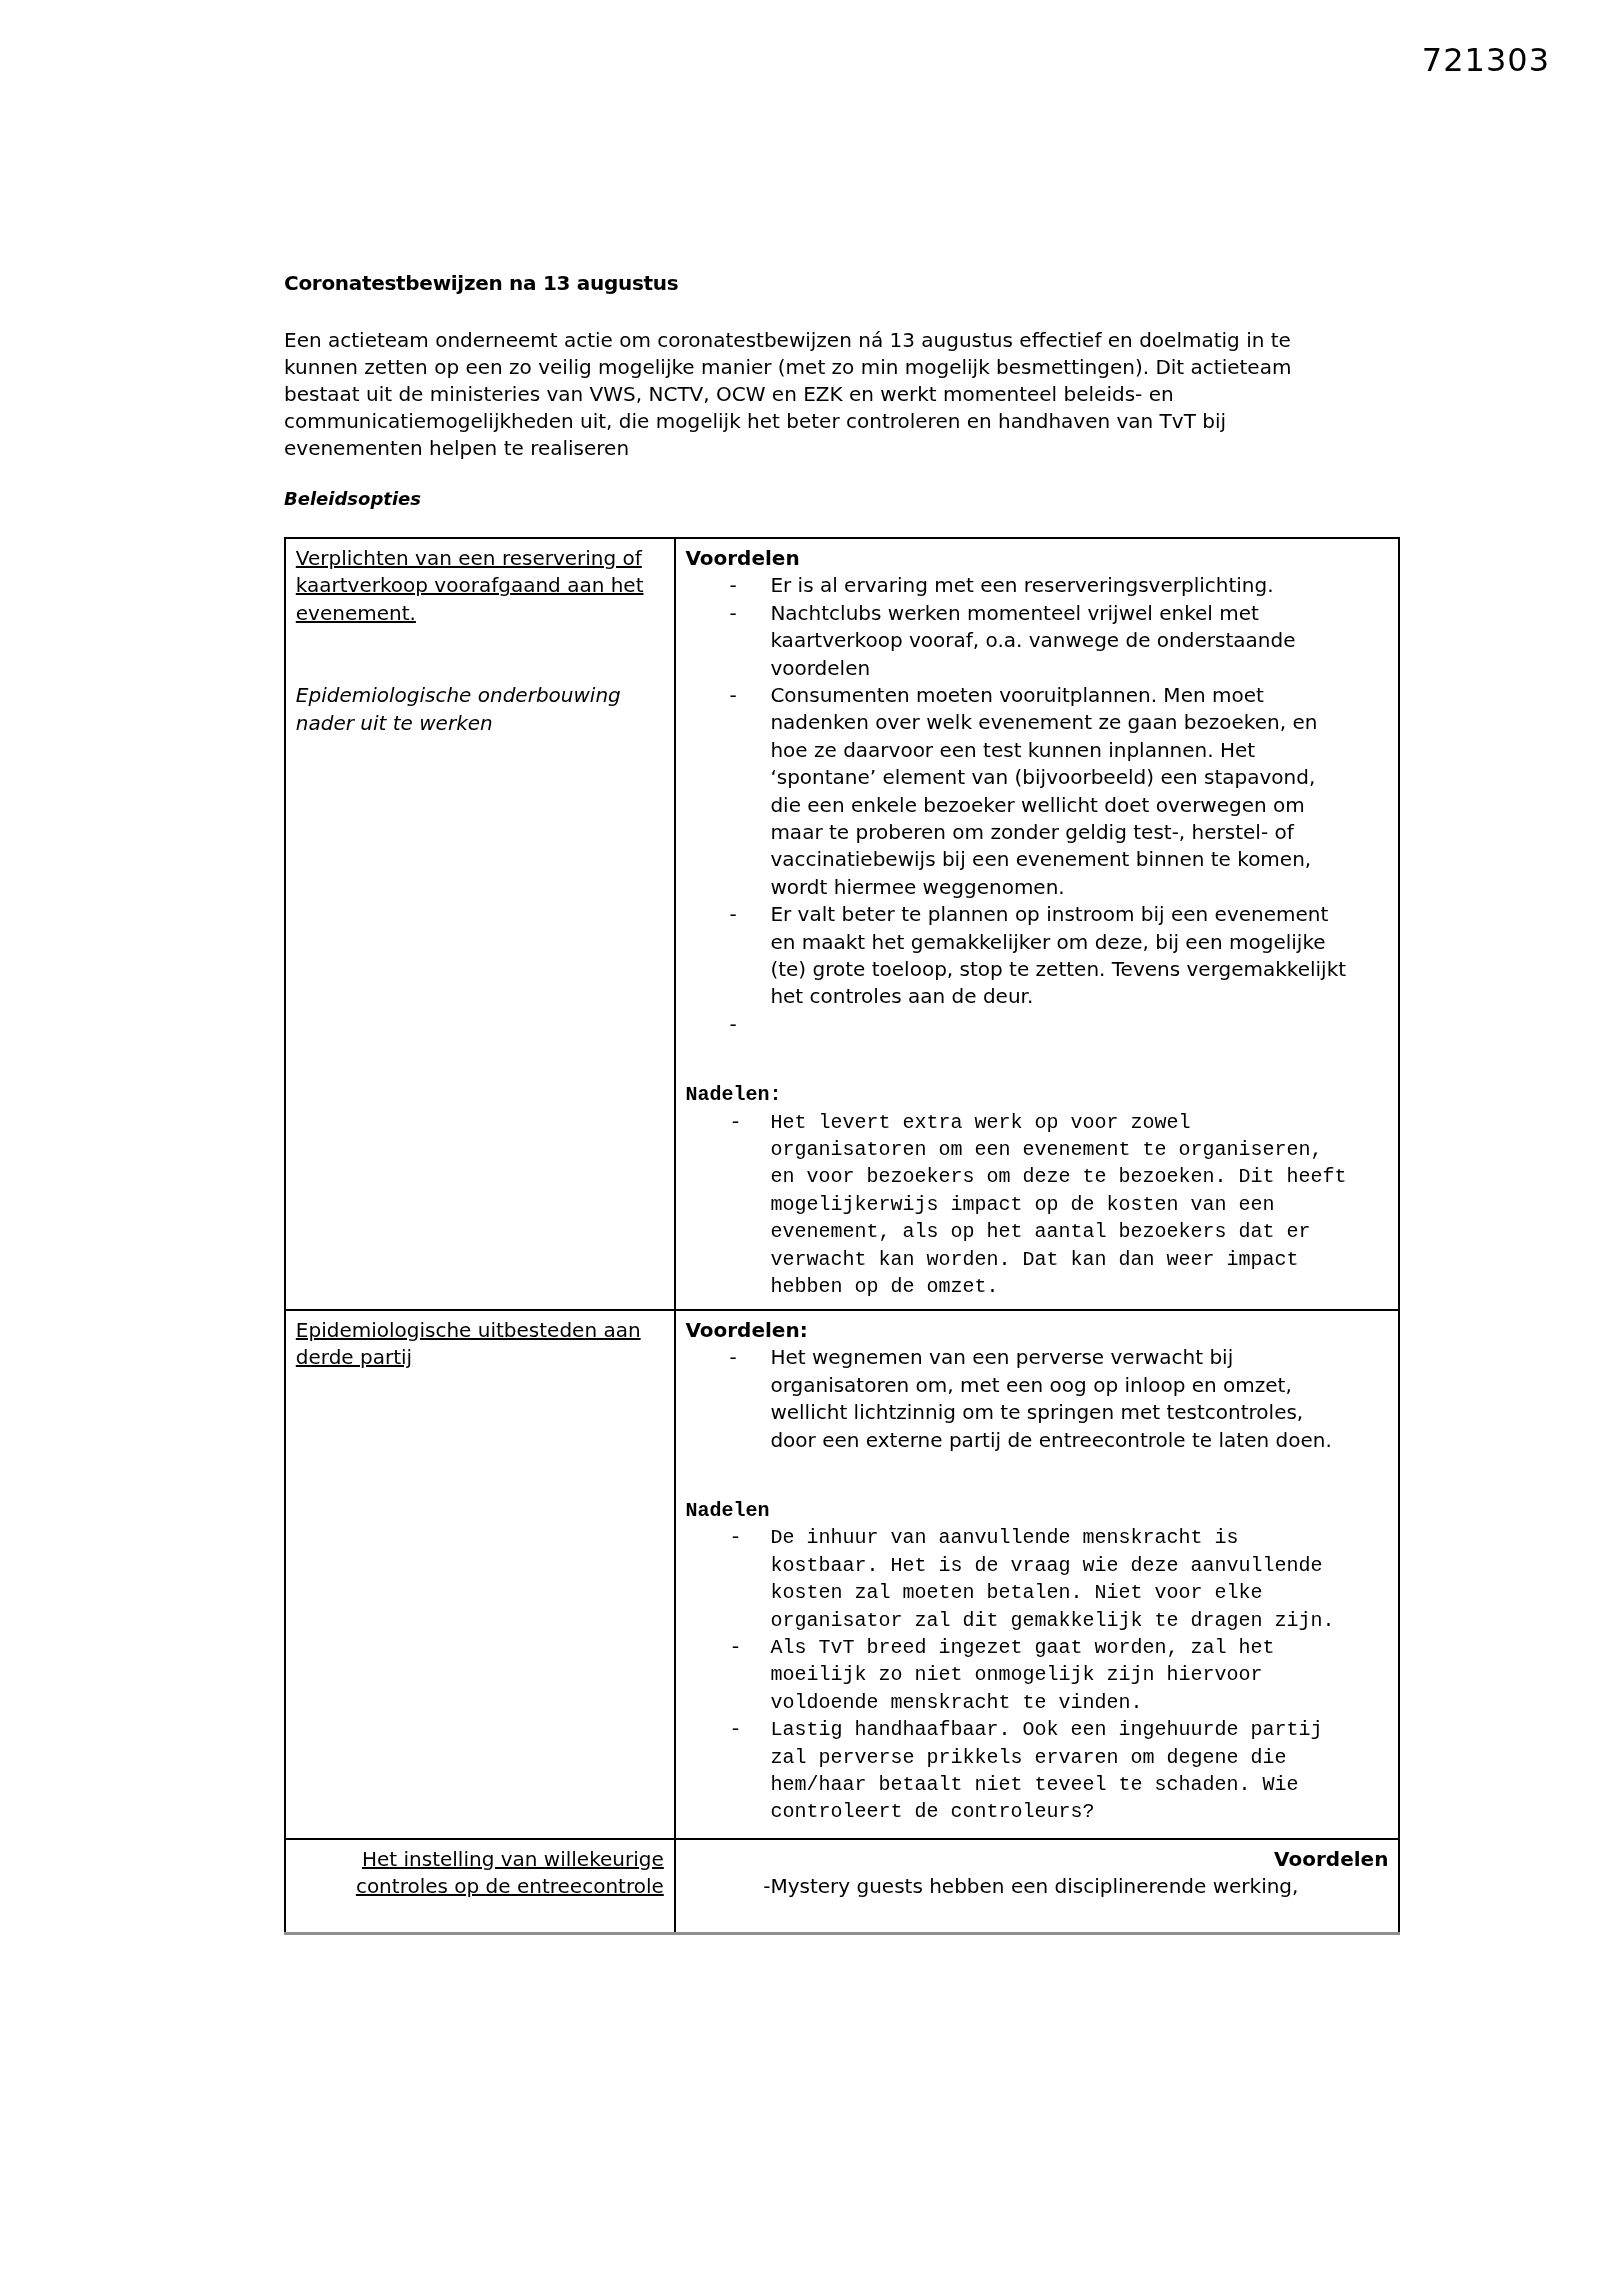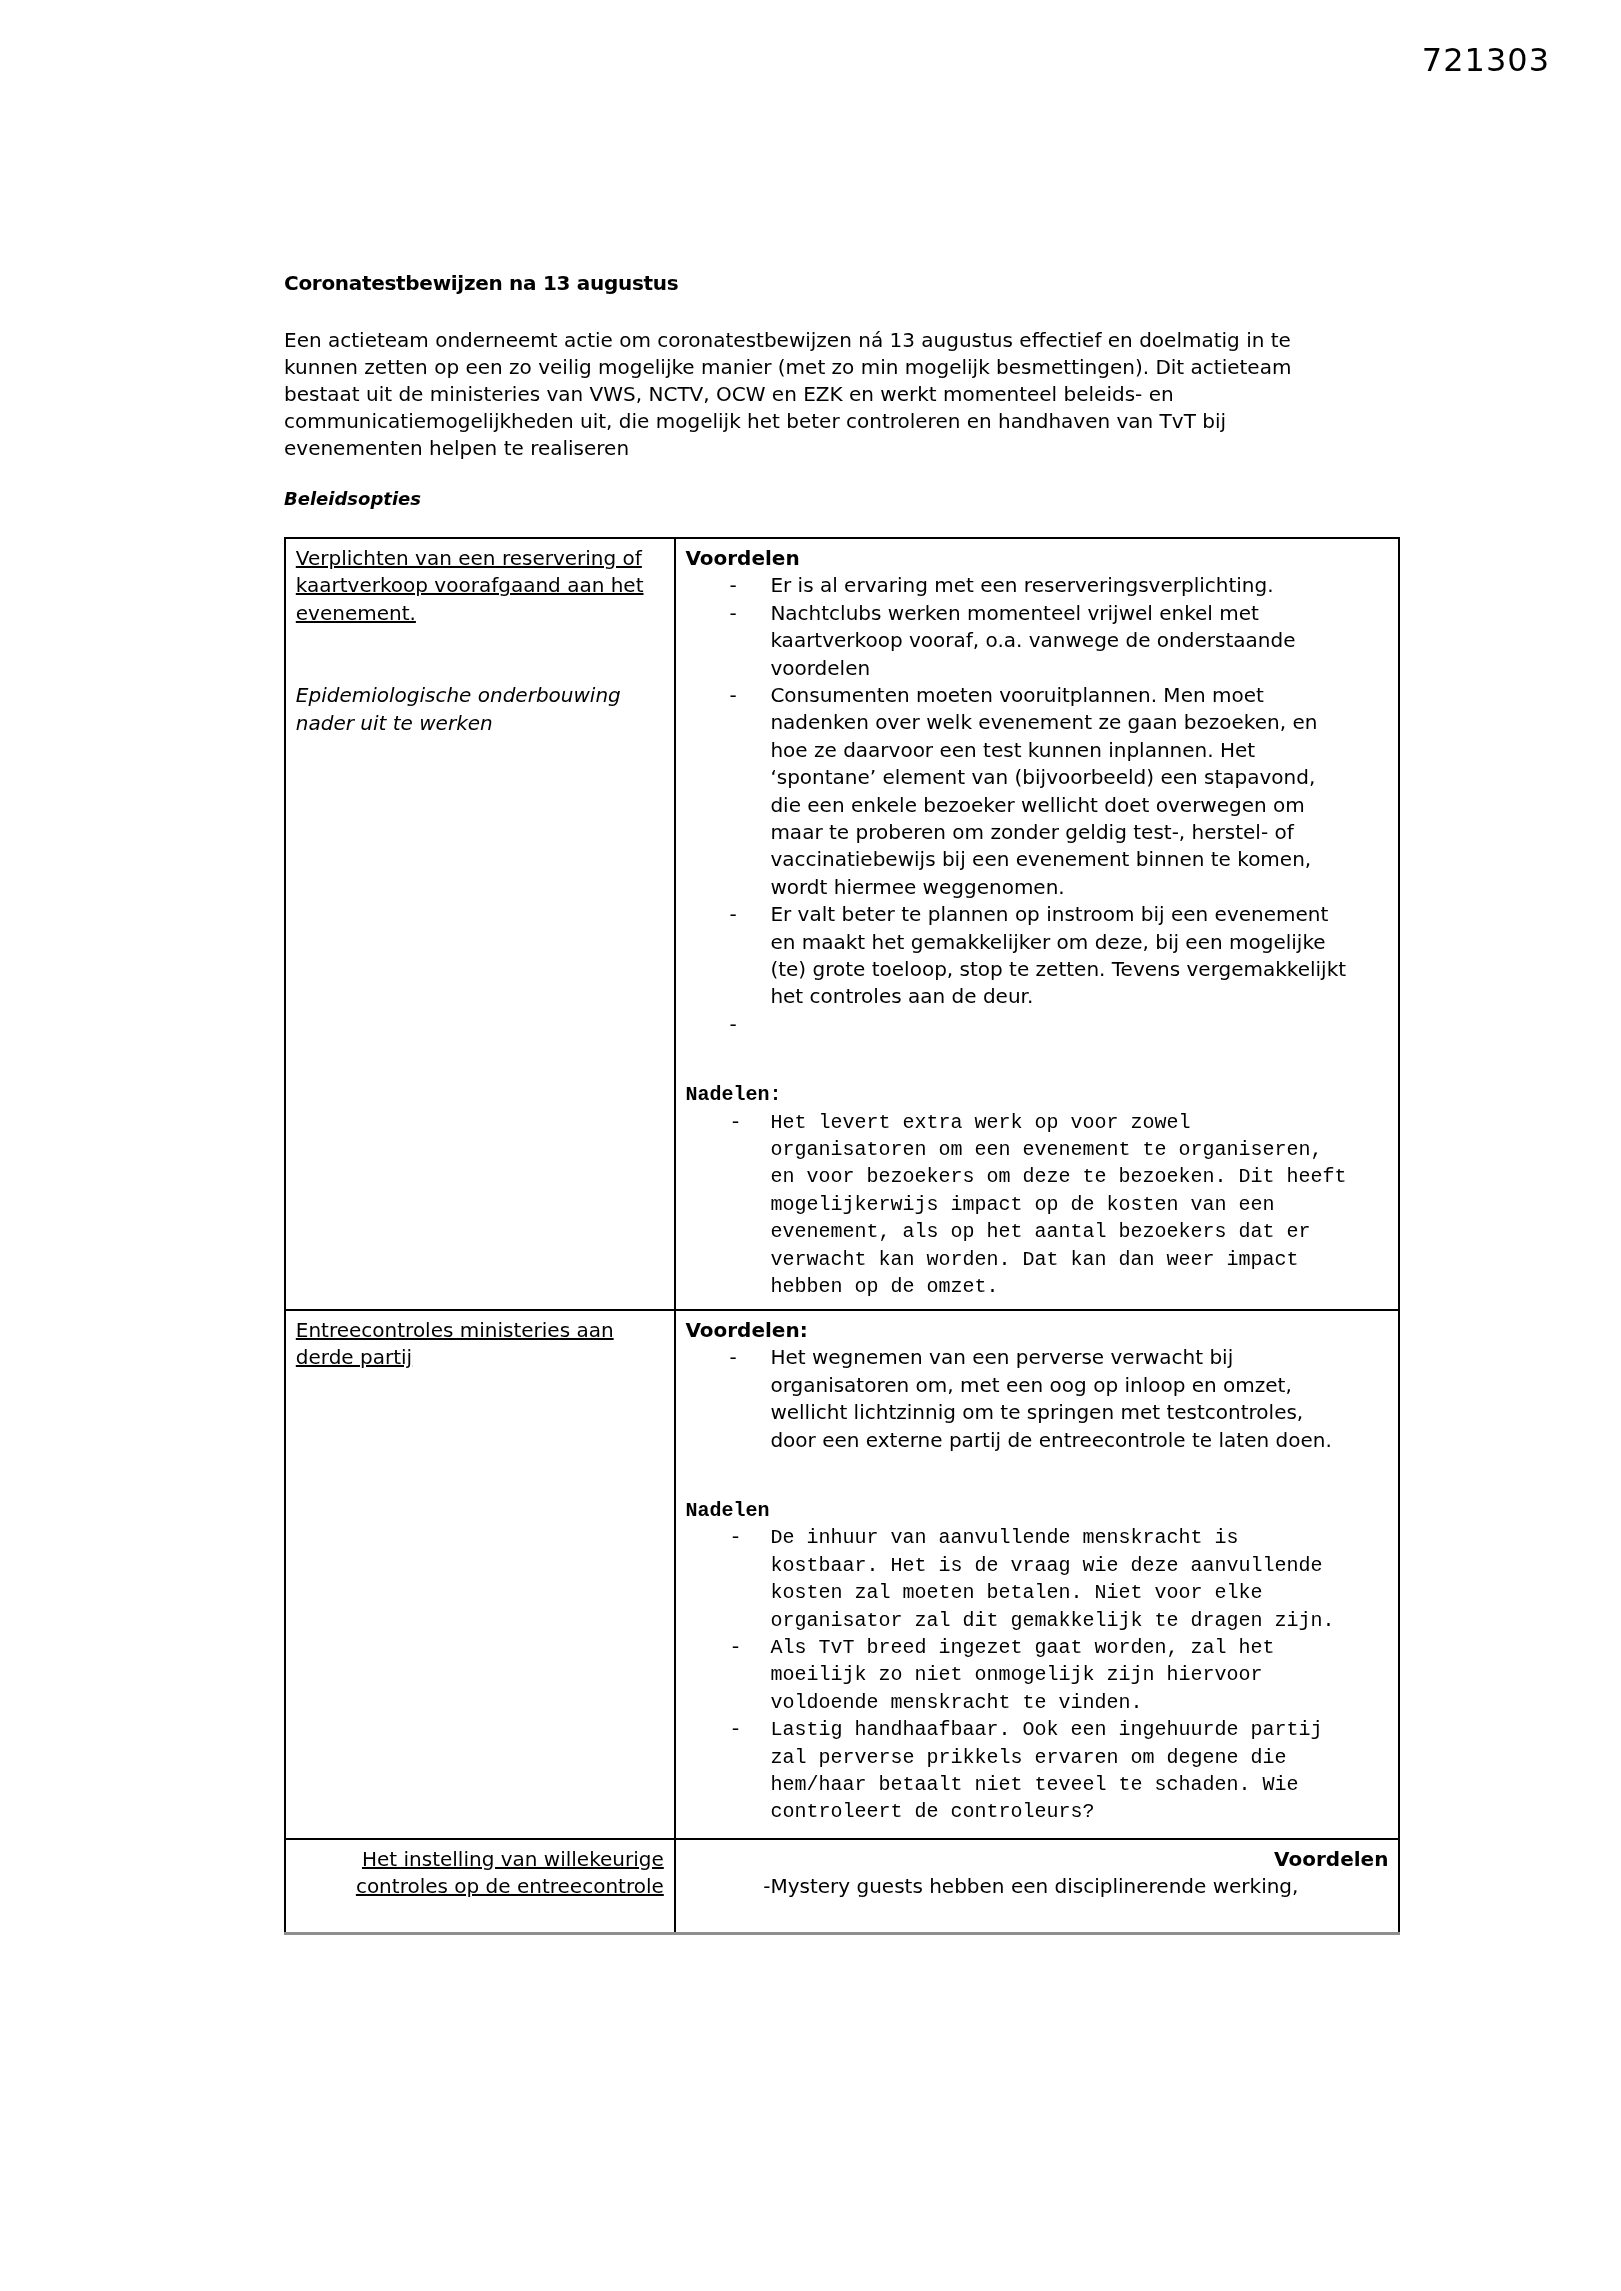--- a/index.html
+++ b/index.html
@@ -137,21 +137,21 @@
           <div class="bullet">
             <span class="dash">-</span>
             <span class="btext">Het levert extra werk op voor zowel organisatoren om een evenement te organiseren, en voor bezoekers om deze te bezoeken. Dit heeft mogelijkerwijs impact op de kosten van een evenement, als op het aantal bezoekers dat er verwacht kan worden. Dat kan dan weer impact hebben op de omzet.</span>
           </div>
         </div>
       </td>
     </tr>
 
     <tr style="height:529px">
       <td class="option-col">
-        <div class="option-title">Entreecontroles ministeries aan derde partij</div>
+        <div class="option-title">Epidemiologische uitbesteden aan derde partij</div>
       </td>
       <td class="detail-col">
         <div class="sec">
           <div class="sec-heading">Voordelen:</div>
           <div class="bullet">
             <span class="dash">-</span>
             <span class="btext">Het wegnemen van een perverse verwacht bij organisatoren om, met een oog op inloop en omzet, wellicht lichtzinnig om te springen met testcontroles, door een externe partij de entreecontrole te laten doen.</span>
           </div>
         </div>
         <div class="sec">

